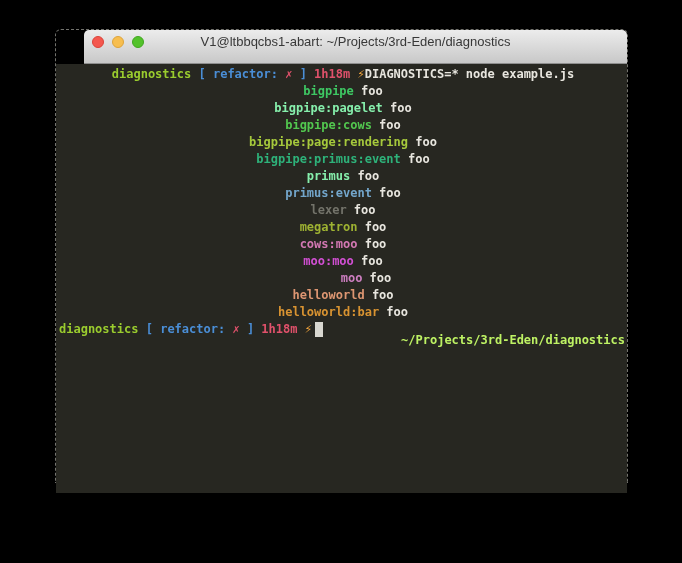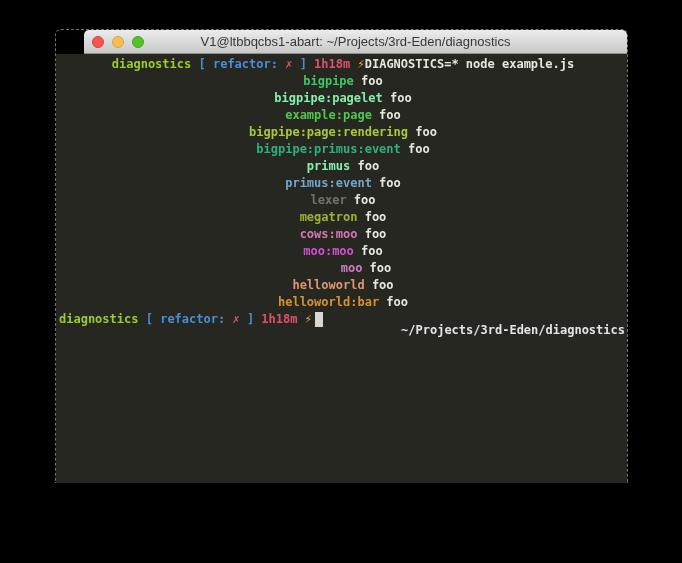--- a/index.html
+++ b/index.html
@@ -17,21 +17,21 @@
     top: 29px;
     width: 573px;
     height: 454px;
     box-sizing: border-box;
     border: 1px dashed rgba(210, 210, 200, 0.55);
     border-radius: 6px 6px 0 0;
     box-shadow: 0 18px 40px rgba(0,0,0,0.55);
   }
   .titlebar {
     position: relative;
-    height: 24px;
+    height: 34px;
     background: linear-gradient(#ECECEC, #C8C8C8);
     border-radius: 5px 5px 0 0;
     border-bottom: 1px solid #8E8E8E;
     box-sizing: border-box;
     margin-left: 28px;
   }
   .title {
     position: absolute;
     left: 0; right: 0; top: 0; bottom: 0;
     text-align: center;
@@ -101,33 +101,33 @@
       <div class="light min" style="background: rgb(247, 190, 79);"></div>
       <div class="light zoom" style="background: rgb(83, 194, 43);"></div>
     </div>
     <div class="title">V1@ltbbqcbs1-abart: ~/Projects/3rd-Eden/diagnostics</div>
   </div>
   <div class="screen" style="background: rgb(39, 39, 33);">
     <div>
         <div class="line"><span style="color: rgb(154, 204, 46);">diagnostics</span><span style="color: rgb(232, 230, 223);"> </span><span style="color: rgb(74, 142, 214);">[ refactor: </span><span style="color: rgb(224, 81, 107);">✗</span><span style="color: rgb(74, 142, 214);"> ]</span><span style="color: rgb(232, 230, 223);"> </span><span style="color: rgb(224, 81, 107);">1h18m</span><span style="color: rgb(232, 230, 223);"> </span><span style="color: rgb(242, 164, 59);">⚡</span><span style="color: rgb(232, 230, 223);">DIAGNOSTICS=* node example.js</span></div>
         <div class="line"><span style="color: rgb(62, 199, 99);">bigpipe</span><span style="color: rgb(232, 230, 223);"> foo</span></div>
         <div class="line"><span style="color: #86efac;">bigpipe:pagelet</span><span style="color: rgb(232, 230, 223);"> foo</span></div>
-        <div class="line"><span style="color: rgb(82, 199, 79);">example:page</span><span style="color: rgb(232, 230, 223);"> foo</span></div>
+        <div class="line"><span style="color: rgb(82, 199, 79);">bigpipe:cows</span><span style="color: rgb(232, 230, 223);"> foo</span></div>
         <div class="line"><span style="color: rgb(166, 201, 60);">bigpipe:page:rendering</span><span style="color: rgb(232, 230, 223);"> foo</span></div>
         <div class="line"><span style="color: rgb(46, 178, 122);">bigpipe:primus:event</span><span style="color: rgb(232, 230, 223);"> foo</span></div>
         <div class="line"><span style="color: #86efac;">primus</span><span style="color: rgb(232, 230, 223);"> foo</span></div>
         <div class="line"><span style="color: rgb(115, 166, 203);">primus:event</span><span style="color: rgb(232, 230, 223);"> foo</span></div>
         <div class="line"><span style="color: rgb(115, 115, 106);">lexer</span><span style="color: rgb(232, 230, 223);"> foo</span></div>
         <div class="line"><span style="color: rgb(158, 178, 50);">megatron</span><span style="color: rgb(232, 230, 223);"> foo</span></div>
         <div class="line"><span style="color: rgb(211, 120, 179);">cows:moo</span><span style="color: rgb(232, 230, 223);"> foo</span></div>
         <div class="line"><span style="color: rgb(209, 79, 211);">moo:moo</span><span style="color: rgb(232, 230, 223);"> foo</span></div>
         <div class="line"><span style="color: rgb(205, 126, 192); margin-left: 46px;">moo</span><span style="color: rgb(232, 230, 223);"> foo</span></div>
         <div class="line"><span style="color: rgb(221, 150, 114);">helloworld</span><span style="color: rgb(232, 230, 223);"> foo</span></div>
         <div class="line"><span style="color: rgb(216, 147, 49);">helloworld:bar</span><span style="color: rgb(232, 230, 223);"> foo</span></div>
       </div>
     <div class="line prompt-line">
       <span class="prompt-left"><span style="color: rgb(154, 204, 46);">diagnostics</span><span style="color: rgb(232, 230, 223);"> </span><span style="color: rgb(74, 142, 214);">[ refactor: </span><span style="color: rgb(224, 81, 107);">✗</span><span style="color: rgb(74, 142, 214);"> ]</span><span style="color: rgb(232, 230, 223);"> </span><span style="color: rgb(224, 81, 107);">1h18m</span><span style="color: rgb(232, 230, 223);"> </span><span style="color: rgb(242, 164, 59);">⚡</span></span>
       <span class="cursor"></span>
       <span class="spacer"></span>
-      <span class="right-path" style="color: #e5e5e5; margin-top: 22px;">~/Projects/3rd-Eden/diagnostics</span>
+      <span class="right-path" style="color: #bef264; margin-top: 22px;">~/Projects/3rd-Eden/diagnostics</span>
     </div>
   </div>
 </div>
 
 </body></html>

